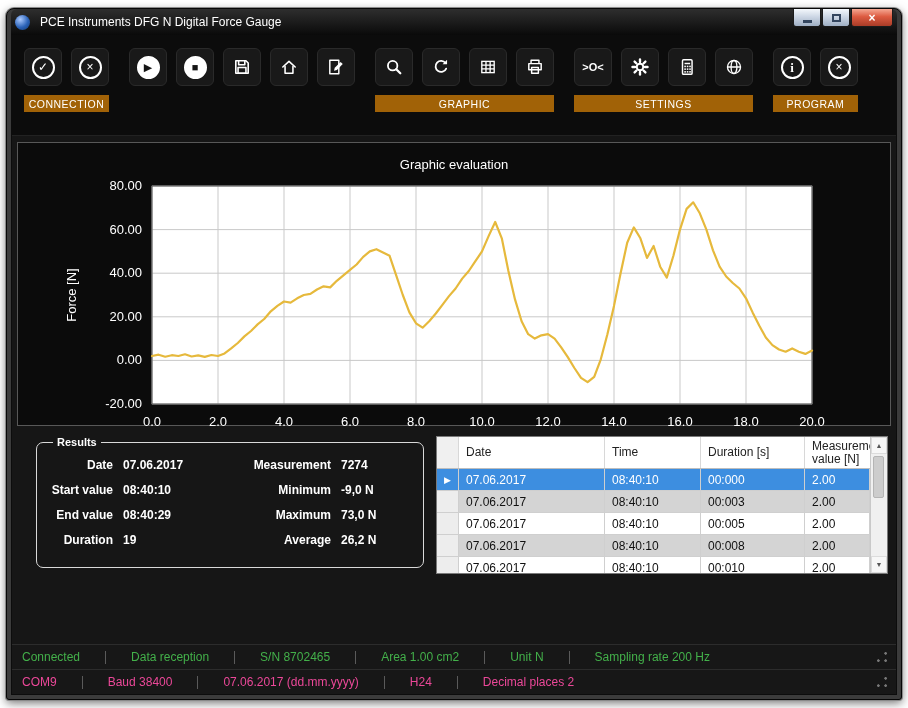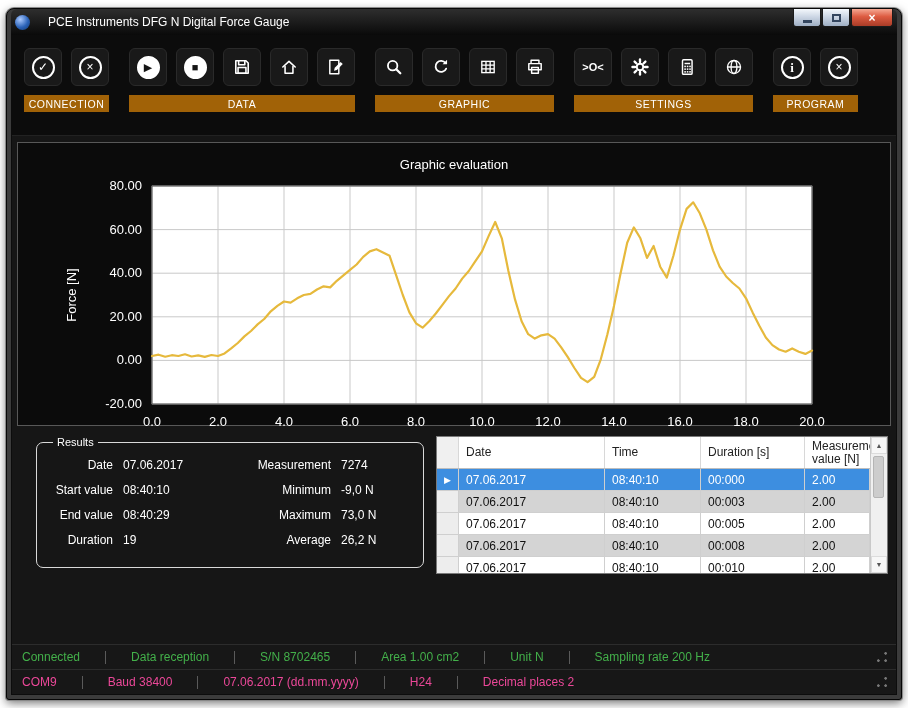--- a/index.html
+++ b/index.html
@@ -6,21 +6,21 @@
   html,body { width: 908px; height: 708px; background: #ffffff; font-family: "Liberation Sans", sans-serif; }
 
   .window{
     position:absolute; left:6px; top:8px; width:896px; height:692px;
     background:#3b3b3b; border:1px solid #060606; border-radius:8px 8px 3px 3px;
     box-shadow:0 0 0 1px #8a8a8a, 0 3px 10px rgba(0,0,0,.55);
     padding:0 4px 4px; display:flex; flex-direction:column; overflow:hidden;
   }
 
   
-  .titlebar{ height:26px; display:flex; align-items:center; gap:18px; padding:0 4px; position:relative;
+  .titlebar{ height:26px; display:flex; align-items:center; gap:10px; padding:0 4px; position:relative;
     background:linear-gradient(#2e2e2e,#0a0a0a); border-radius:6px 6px 0 0; }
   .app-icon{ width:15px; height:15px; border-radius:50%;
     background:radial-gradient(circle at 35% 30%, #a9c9ff, #2a62b8 55%, #10376f); flex:0 0 auto; }
   .title-text{ color:#ffffff; font-size:12px; }
   .win-controls{ position:absolute; right:4px; top:0; display:flex; gap:1px; }
   .win-btn{ width:28px; height:18px; display:flex; align-items:center; justify-content:center;
     border:1px solid #1b1b1b; border-top:none; border-radius:0 0 3px 3px;
     background:linear-gradient(#f4f8fc,#cdd7e5 45%,#9fafc4); cursor:pointer; }
   .win-btn .min-glyph{ width:9px; height:3px; background:#34465f; margin-top:8px; }
   .win-btn .max-glyph{ width:9px; height:8px; border:2px solid #34465f; }
@@ -47,21 +47,21 @@
   .tool-btn svg{ display:block; }
 
   
   .chart-panel{ margin:6px 5px 0; height:284px; background:#0b0b0b; border:1px solid #585858; }
   .chart-title{ color:#ffffff; font-size:13px; text-align:center; padding-top:14px; }
   #chart-svg{ display:block; margin:8px auto 0; }
 
   
   .bottom{ margin:10px 8px 0 8px; height:140px; display:flex; gap:12px; }
   fieldset.results{ width:388px; height:132px; border:1px solid #d9d9d9; border-radius:7px;
-    color:#fff; padding:6px 10px 0 14px; margin-left:16px; }
+    color:#fff; padding:6px 10px 0 14px; margin-left:16px;font-weight:bold; }
   fieldset.results legend{ font-size:11px; color:#fff; padding:0 4px; margin-left:2px; }
   .res-grid{ display:grid; grid-template-columns:62px 104px 94px 70px; column-gap:10px; row-gap:11px;
     font-size:12px; padding-top:4px; }
   .res-label{ text-align:right; color:#fff; }
   .res-value{ text-align:left; color:#fff; }
 
   .table-wrap{ flex:1; height:138px; background:#fff; border:1px solid #7a7a7a; display:flex; overflow:hidden; }
   .grid-table{ flex:1; font-size:12px; color:#111; overflow:hidden; }
   .thead,.trow{ display:grid; grid-template-columns:22px 146px 96px 104px 1fr; }
   .thead{ height:32px; background:#ffffff; border-bottom:1px solid #bdbdbd; }
@@ -153,21 +153,20 @@
                 <path d="M4.5 7.5V13.5h7V7.5"></path>
             </svg>
           </button>
           <button class="tool-btn">
             <svg width="18" height="18" viewBox="0 0 16 16" fill="none" stroke="#fff" stroke-width="1.3" stroke-linejoin="round">
               <path d="M2.5 2h8v12h-8z"></path>
                 <path d="M8.8 10.6l5.2-5.2-1.9-1.9-5.2 5.2-.7 2.6z" fill="#fff" stroke="none"></path>
             </svg>
           </button>
         </div>
-        <div class="group-label">DATA</div>
       </div>
 
       <div class="tool-group">
         <div class="tool-buttons">
           <button class="tool-btn">
             <svg width="18" height="18" viewBox="0 0 16 16" fill="none" stroke="#fff" stroke-width="1.6" stroke-linecap="round">
               <circle cx="6.8" cy="6.8" r="4.2"></circle>
                 <line x1="10" y1="10" x2="13.6" y2="13.6" stroke-width="2"></line>
             </svg>
           </button>

